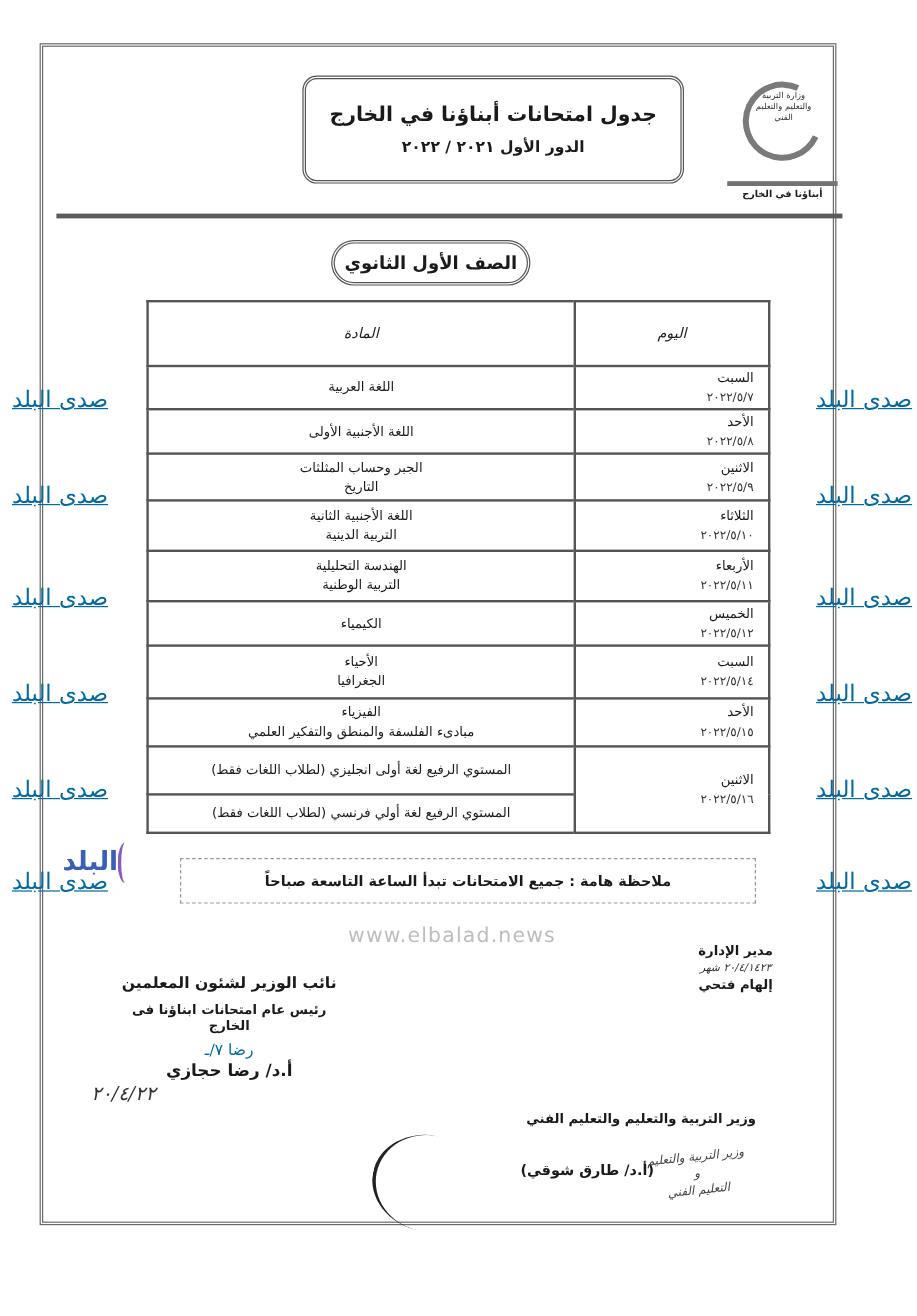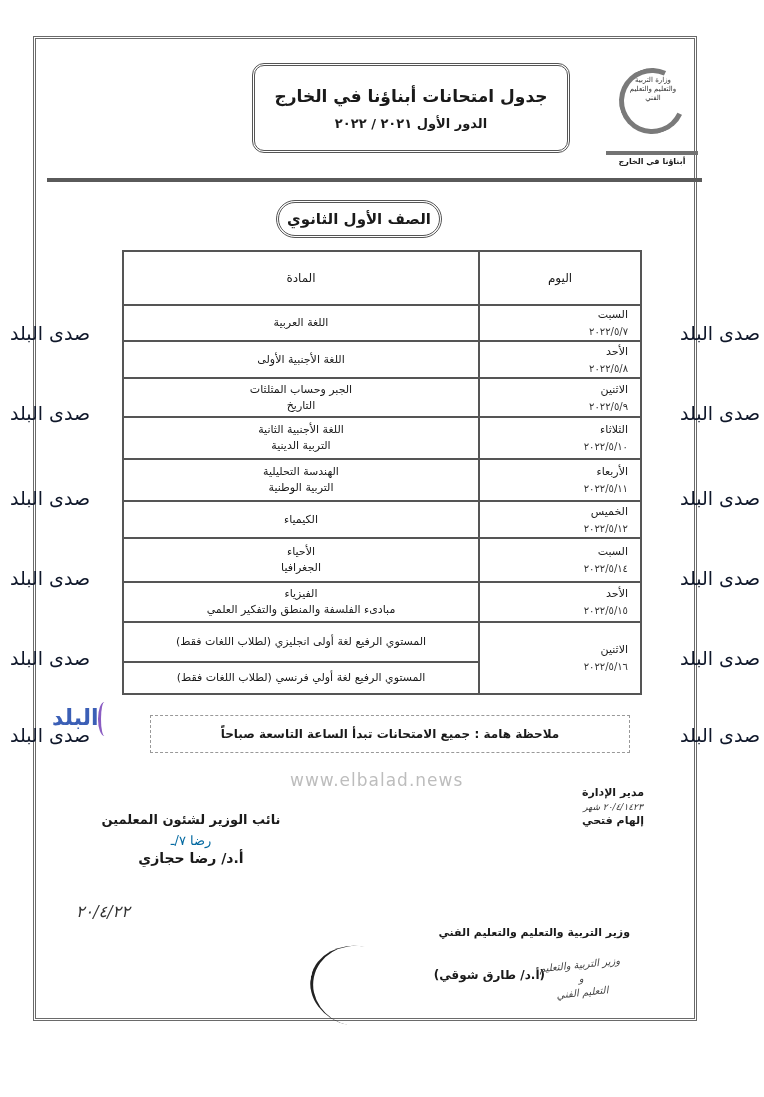--- a/index.html
+++ b/index.html
@@ -9,29 +9,29 @@
   .title-box{position:absolute;left:232px;top:63px;width:318px;height:90px;border:3px double #555;border-radius:12px;box-sizing:border-box;text-align:center;direction:rtl;margin-left:20px;}
   .title-box .t1{font-weight:bold;font-size:17px;margin-top:20px;}
   .title-box .t2{font-weight:bold;font-size:13px;margin-top:10px;}
   .logo{position:absolute;left:606px;top:68px;width:92px;height:95px;text-align:center;}
   .logo .crescent{width:66px;height:66px;margin:0 auto;border-radius:50%;border:5px solid #7a7a7a;border-right-color:transparent;box-sizing:border-box;position:relative;transform:rotate(-20deg);}
   .logo .emblem{position:absolute;left:22px;top:8px;width:50px;height:44px;font-size:7px;line-height:9px;color:#333;direction:rtl;}
   .logo .caption{margin-top:17px;border-top:4px solid #737373;font-size:8px;font-weight:bold;direction:rtl;padding-top:2px;}
   .grade-pill{position:absolute;left:276px;top:200px;width:166px;height:38px;border:3px double #555;border-radius:22px;box-sizing:border-box;text-align:center;direction:rtl;font-weight:bold;font-size:15px;line-height:32px;}
   table.schedule{position:absolute;left:122px;top:250px;width:520px;border-collapse:collapse;direction:rtl;font-size:11px;}
   table.schedule td, table.schedule th{border:2px solid #555;padding:0;text-align:center;}
-  table.schedule th{height:52px;font-weight:normal;font-size:12px;}
+  table.schedule th{height:52px;font-weight:normal;font-size:12px;font-style:italic;}
   .col-day{width:160px;}
   .day-cell{text-align:right !important;padding-right:12px !important;line-height:17px;}
   .day-name{display:block;font-size:11px;}
   .day-date{display:block;font-size:10px;color:#333;}
   .subj{display:block;line-height:16px;font-size:11px;}
   .note-box{position:absolute;left:150px;top:715px;width:480px;height:38px;border:1px dashed #999;box-sizing:border-box;direction:rtl;text-align:center;font-weight:bold;font-size:12px;line-height:36px;}
   .watermark-url{position:absolute;left:290px;top:742px;font-size:17px;color:#bdbdbd;letter-spacing:1px;margin-top:28px;}
-  .wm{position:absolute;font-size:19px;color:#0f172a;direction:rtl;}
+  .wm{position:absolute;font-size:19px;color:#0369a1;direction:rtl;text-decoration:underline;}
   .brand{position:absolute;left:52px;top:702px;font-size:22px;font-weight:bold;color:#3b5fb6;direction:rtl;}
   .brand .swirl{display:inline-block;width:10px;height:34px;border-left:3px solid #8a5cc2;border-radius:50%;vertical-align:middle;margin-right:2px;}
   .sign-left{position:absolute;left:96px;top:812px;width:190px;direction:rtl;text-align:center;font-weight:bold;}
   .sign-left .l1{font-size:13px;}
   .sign-left .l2{font-size:11px;margin-top:8px;}
   .sign-left .hand1{font-family:"DejaVu Serif",serif;font-weight:normal;font-size:13px;color:#0369a1;margin-top:6px;}
   .sign-left .l3{font-size:14px;margin-top:2px;}
   .sign-left .hand2{font-family:"DejaVu Serif",serif;font-style:italic;font-weight:normal;font-size:16px;color:#333;position:absolute;left:-20px;top:90px;direction:ltr;}
   .sign-right{position:absolute;left:568px;top:786px;width:90px;direction:rtl;text-align:center;font-weight:bold;font-size:11px;line-height:14px;}
   .sign-right .hand{font-family:"DejaVu Serif",serif;font-style:italic;font-weight:normal;font-size:9px;color:#333;}
@@ -178,20 +178,21 @@
 <div class="watermark-url">www.elbalad.news</div>
 
 <div class="sign-right">
   <div>مدير الإدارة</div>
   <div class="hand">٢٠/٤/١٤٢٣ شهر</div>
   <div>إلهام فتحي</div>
 </div>
 
 <div class="sign-left">
   <div class="l1">نائب الوزير لشئون المعلمين</div>
+  <div class="l2">رئيس عام امتحانات ابناؤنا فى الخارج</div>
   <div class="hand1">رضا ٧/ـ</div>
   <div class="l3">أ.د/ رضا حجازي</div>
   <div class="hand2">٢٠/٤/٢٢</div>
 </div>
 
 <div class="minister">
   <div>وزير التربية والتعليم والتعليم الفني</div>
   <div class="sig"></div>
   <div class="name">(أ.د/ طارق شوقي)</div>
 </div>

